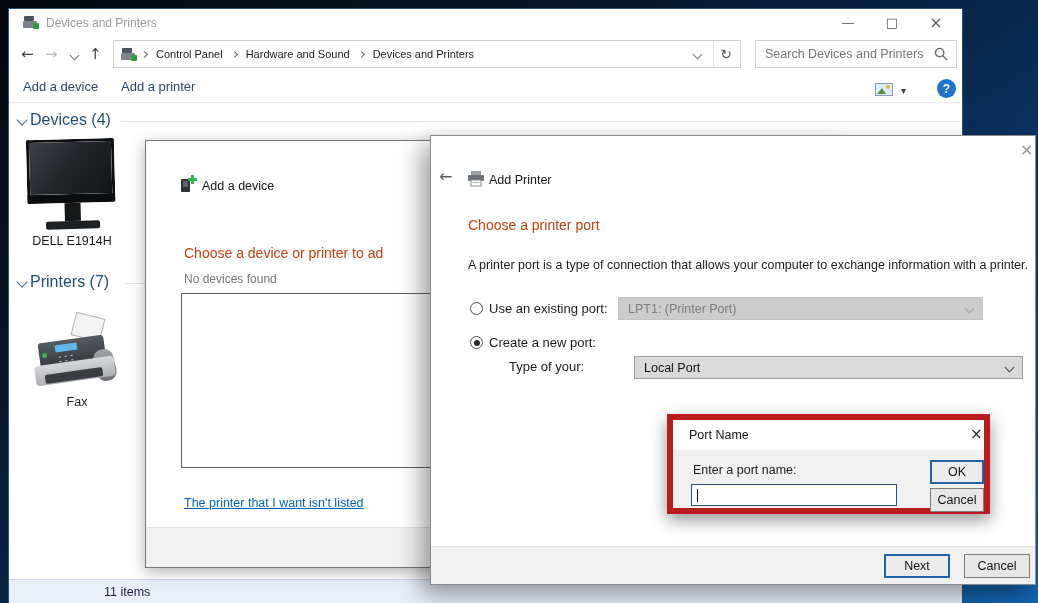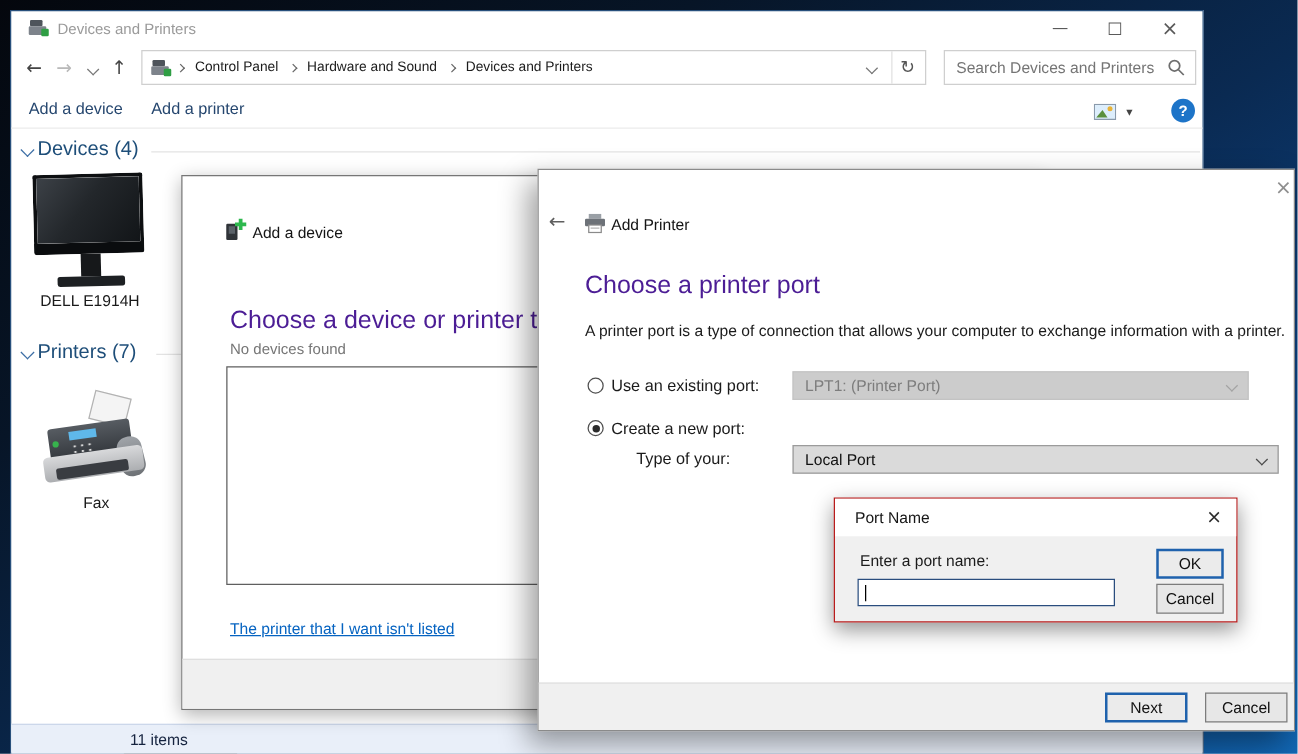--- a/index.html
+++ b/index.html
@@ -78,21 +78,21 @@
   .dialog { background:#fff; }
   #add-device-dialog {
     left:145px; top:140px; width:692px; height:428px;
     border:1px solid #767676; box-shadow:0 4px 14px rgba(0,0,0,.30);
   }
   #add-printer-dialog {
     left:430px; top:135px; width:606px; height:450px;
     border:1px solid #8a8a8a; box-shadow:-8px 10px 22px rgba(0,0,0,.38);
   }
   .wiz-header-label { font-size:12.5px; color:#141414; }
-  .wiz-heading { font-size:20px; color:#4c1d95; white-space:nowrap; }
+  .wiz-heading { font-size:14px; color:#c2410c; white-space:nowrap; }
   .wiz-sub { font-size:12px; color:#767676; }
   .wiz-desc { font-size:12.5px; color:#1b1b1b; white-space:nowrap; }
   .wiz-footer { left:0; right:0; bottom:0; background:#f0f0f0; border-top:1px solid #dfdfdf; }
   .listbox { background:#fff; border:1px solid #5f5f5f; }
   .link { font-size:12.5px; color:#0563c1; text-decoration:underline; white-space:nowrap; }
 
   .radio { width:13px; height:13px; border:1px solid #4f4f4f; border-radius:50%; background:#fff; }
   .radio.sel::after { content:""; position:absolute; left:2.5px; top:2.5px; width:6px; height:6px;
                       background:#2b2b2b; border-radius:50%; }
   .form-label { font-size:13px; color:#1b1b1b; white-space:nowrap; }
@@ -101,22 +101,22 @@
   .combo.enabled { background:#dadada; border:1px solid #9b9b9b; color:#111; }
   .combo .chev-down { margin-left:auto; }
   .combo.disabled .chev-down { border-color:#a3a3a3; }
   .combo.enabled .chev-down { border-color:#4a4a4a; }
 
   .btn { display:flex; align-items:center; justify-content:center; font-size:12.5px; color:#111;
          background:#e7e7e7; border:1px solid #7c7c7c; }
   .btn.default { border:2px solid #1f62ad; background:#ebebeb; }
 
   #port-name-dialog {
-    left:667px; top:398px; width:323px; height:100px;
-    background:#f0f0f0; border:1px solid #b91c1c; box-shadow:0 6px 16px rgba(0,0,0,.42);
+    left:667px; top:414px; width:323px; height:100px;
+    background:#f0f0f0; border:6px solid #b91c1c; box-shadow:0 6px 16px rgba(0,0,0,.42);
   }
   .pn-titlebar { left:0; right:0; top:0; height:30px; background:#fff; }
   .pn-title { font-size:12.5px; color:#161616; }
   .text-input { background:#fff; border:1px solid #2a4d7e; display:flex; align-items:center; padding:0 4px; }
   .text-input span { font-size:12px; color:#101010; white-space:nowrap; }
   .caret { width:1px; height:13px; background:#000; margin-left:1px; flex:0 0 auto; }
 
   .dlg-close { color:#8f8f8f; font-size:16px; }
   .dlg-back { color:#5f5f5f; font-size:16px; }
 
@@ -255,21 +255,21 @@
       <rect x="4" y="9" width="10" height="6" fill="#ffffff" stroke="#8a8a8a"></rect>
       <line x1="5.5" y1="11.5" x2="12.5" y2="11.5" stroke="#b5b5b5"></line>
     </svg>
     <span class="abs wiz-header-label" style="left:58px; top:37px;">Add Printer</span>
 
     <div class="abs wiz-heading" style="left:37px; top:81px;">Choose a printer port</div>
     <div class="abs wiz-desc" style="left:37px; top:122px;">A printer port is a type of connection that allows your computer to exchange information with a printer.</div>
 
     <span class="abs radio" style="left:39px; top:166px;"></span>
     <span class="abs form-label" style="left:58px; top:165px;">Use an existing port:</span>
-    <div class="abs combo disabled" style="left:203px; top:161px; width:365px;">
+    <div class="abs combo disabled" style="left:187px; top:161px; width:365px;">
       <span>LPT1: (Printer Port)</span>
       <span class="chev-down"></span>
     </div>
 
     <span class="abs radio sel" style="left:39px; top:200px;"></span>
     <span class="abs form-label" style="left:58px; top:199px;">Create a new port:</span>
 
     <span class="abs form-label" style="left:78px; top:223px;">Type of your:</span>
     <div class="abs combo enabled" style="left:203px; top:220px; width:389px;">
       <span>Local Port</span>

